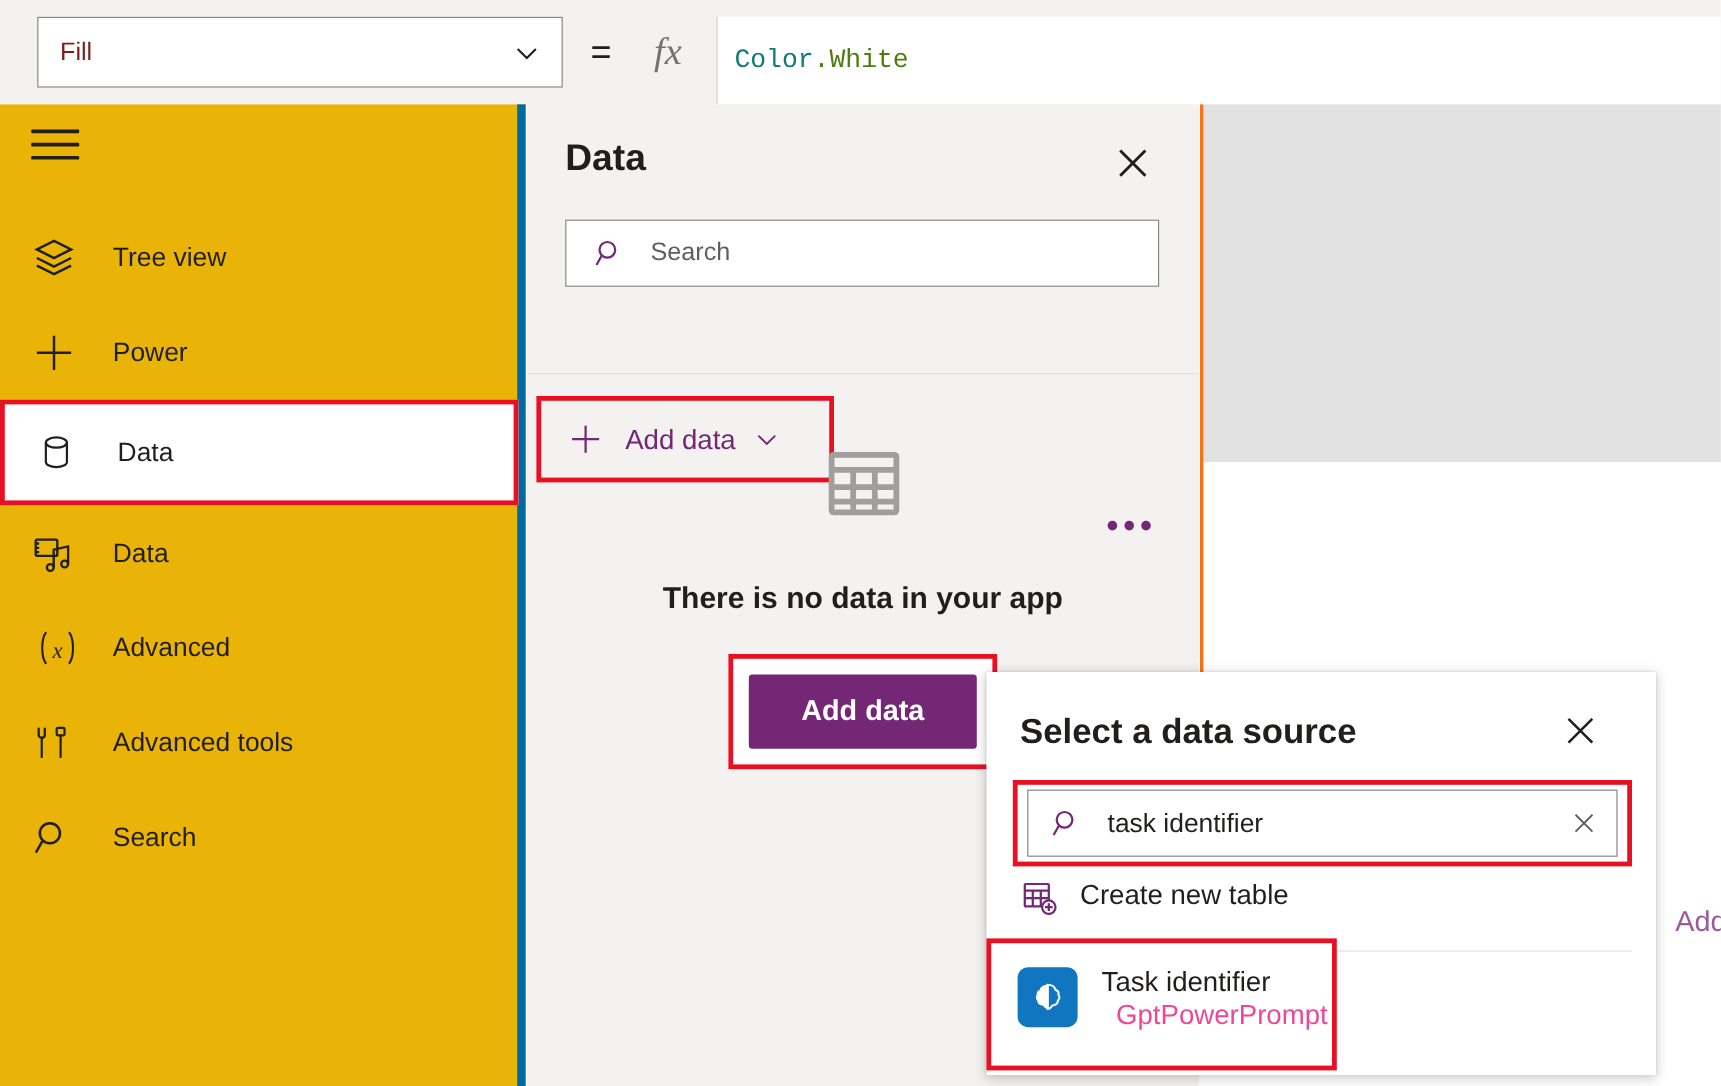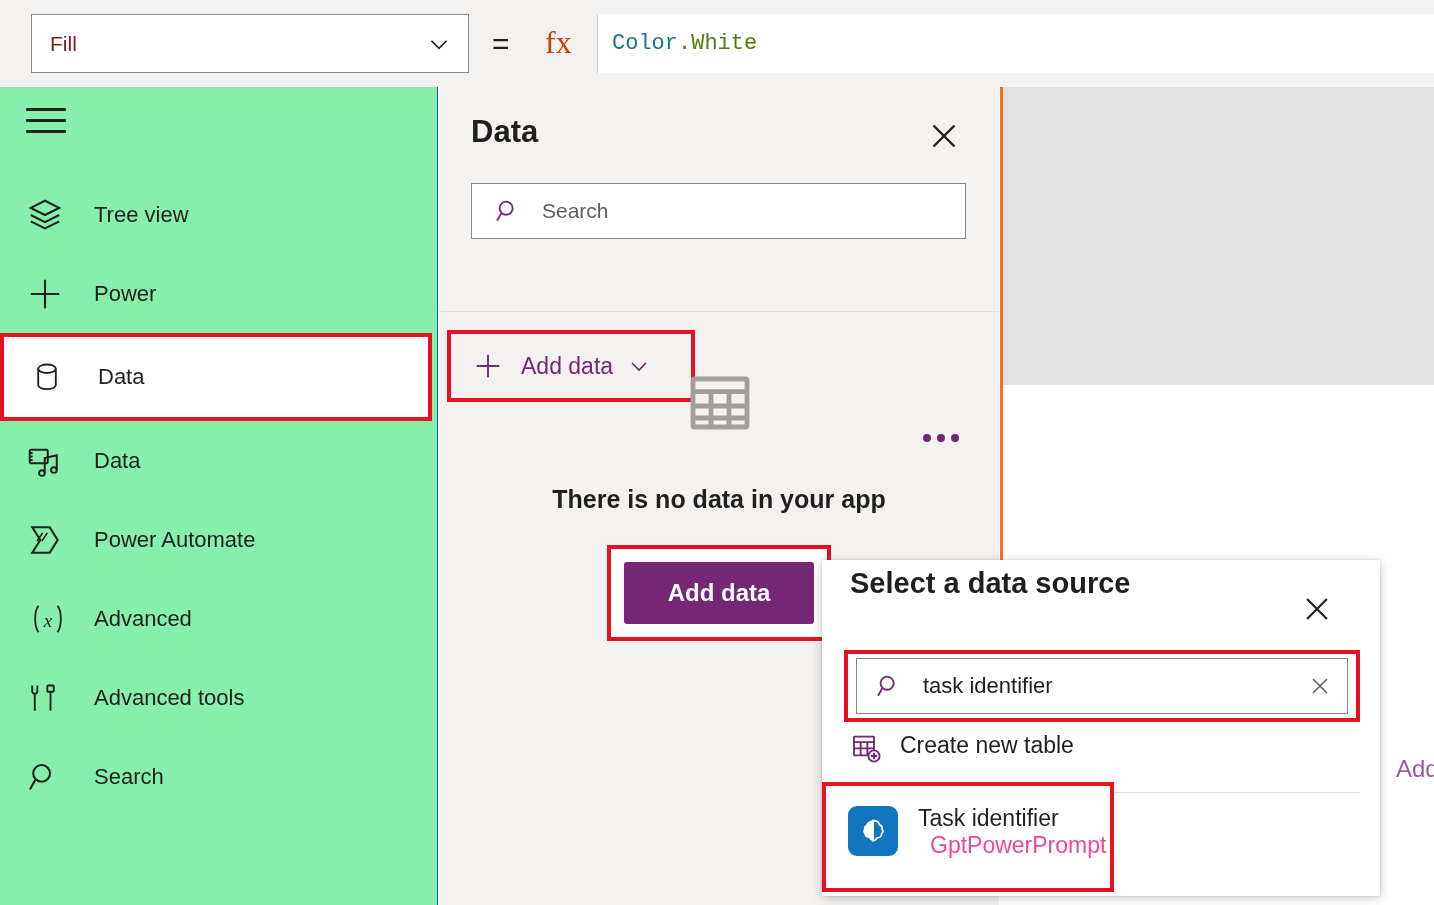--- a/index.html
+++ b/index.html
@@ -26,35 +26,35 @@
   .prop-select-label { font-size: 21px; color: #7f1d1d; }
   .chev { width: 26px; height: 26px; display:block; }
 
   .eq-sign {
     position: absolute; left: 492px; top: 24px;
     font-size: 30px; color: #201f1e; font-weight: 400; line-height: 40px;
   }
   .fx-glyph {
     position: absolute; left: 545px; top: 20px;
     font-family: "Liberation Serif", serif;
-    font-size: 32px; color: #c2410c; line-height: 44px;
+    font-style: italic; font-size: 32px; color: #737373; line-height: 44px;
   }
   .formula-input {
-    position: absolute; left: 597px; top: 14px; width: 837px; height: 59px;
+    position: absolute; left: 597px; top: 14px; width: 837px; height: 73px;
     background: #ffffff; border-left: 1px solid #d2d0ce;
     display: flex; align-items: center; padding-left: 14px;
     font-family: "Liberation Mono", monospace; font-size: 22px;
   }
   .tok-ident { color: #127a7a; }
   .tok-dot   { color: #4d7c0f; }
 
   
   .rail {
     position: absolute; left: 0; top: 87px; width: 438px; height: 818px;
-    background: #86efac; border-right: 1px solid #0369a1;
+    background: #eab308; border-right: 7px solid #0369a1;
   }
   .hamburger { position: absolute; left: 26px; top: 21px; width: 40px; height: 30px; cursor: pointer; }
   .hamburger span {
     display: block; height: 3px; background: #201f1e; border-radius: 1px;
     margin-bottom: 8px; width: 40px;
   }
   .rail-list { position: absolute; left: 0; top: 88px; width: 438px; }
   .rail-item {
     position: relative; height: 79px; display: flex; align-items: center;
     padding-left: 26px; cursor: pointer;
@@ -133,21 +133,21 @@
     position: absolute; left: 393px; top: 668px;
     font-size: 24px; color: #9b5b9b; white-space: nowrap;
   }
 
   
   .dialog {
     position: absolute; left: 822px; top: 560px; width: 558px; height: 336px;
     background: #ffffff;
     box-shadow: 0 2px 10px rgba(0,0,0,0.22), 0 0 2px rgba(0,0,0,0.14);
   }
-  .dlg-title { position: absolute; left: 28px; top: 7px; font-size: 29px; font-weight: 700; color: #201f1e; }
+  .dlg-title { position: absolute; left: 28px; top: 34px; font-size: 29px; font-weight: 700; color: #201f1e; }
   .dlg-close { position: absolute; left: 478px; top: 32px; width: 34px; height: 34px; cursor: pointer; }
   .dlg-search-hl {
     position: absolute; left: 22px; top: 90px; width: 516px; height: 72px;
     border: 4px solid #e81123; background: #ffffff;
     display: flex; align-items: center; padding: 0 8px;
   }
   .dlg-search {
     width: 100%; height: 56px; background: #ffffff; border: 1px solid #8a8886;
     display: flex; align-items: center; padding: 0 14px 0 18px;
   }
@@ -245,30 +245,20 @@
             <rect x="2.5" y="4.5" width="12" height="9" rx="0.8"></rect>
             <path d="M2.5 6.6 H4.4 M2.5 9 H4.4 M2.5 11.4 H4.4"></path>
             <path d="M12.5 20 V10 L20.5 8.2 V18"></path>
             <circle cx="10.6" cy="20" r="1.9"></circle>
             <circle cx="18.6" cy="18" r="1.9"></circle>
           </svg>
         </span>
         <span class="lbl">Data</span>
       </div>
 
-      <div class="rail-item">
-        <span class="ico">
-          <svg width="38" height="38" viewBox="0 0 24 24" fill="none" stroke="#201f1e" stroke-width="1.3">
-            <path d="M4 4 H15 L20 12 L15 20 H4 L9 12 Z"></path>
-            <path d="M10.5 7.5 L7 12.6" stroke-width="1"></path>
-            <path d="M13.5 7.5 L10 12.6" stroke-width="1"></path>
-          </svg>
-        </span>
-        <span class="lbl">Power Automate</span>
-      </div>
 
       <div class="rail-item">
         <span class="ico">
           <svg width="44" height="36" viewBox="0 0 30 24" fill="none">
             <path d="M8.5 3 C5.5 7 5.5 17 8.5 21" stroke="#201f1e" stroke-width="1.2" fill="none"></path>
             <path d="M21.5 3 C24.5 7 24.5 17 21.5 21" stroke="#201f1e" stroke-width="1.2" fill="none"></path>
             <text x="15" y="17.5" font-family="Liberation Serif, serif" font-style="italic" font-size="13" fill="#201f1e" text-anchor="middle">x</text>
           </svg>
         </span>
         <span class="lbl">Advanced</span>

